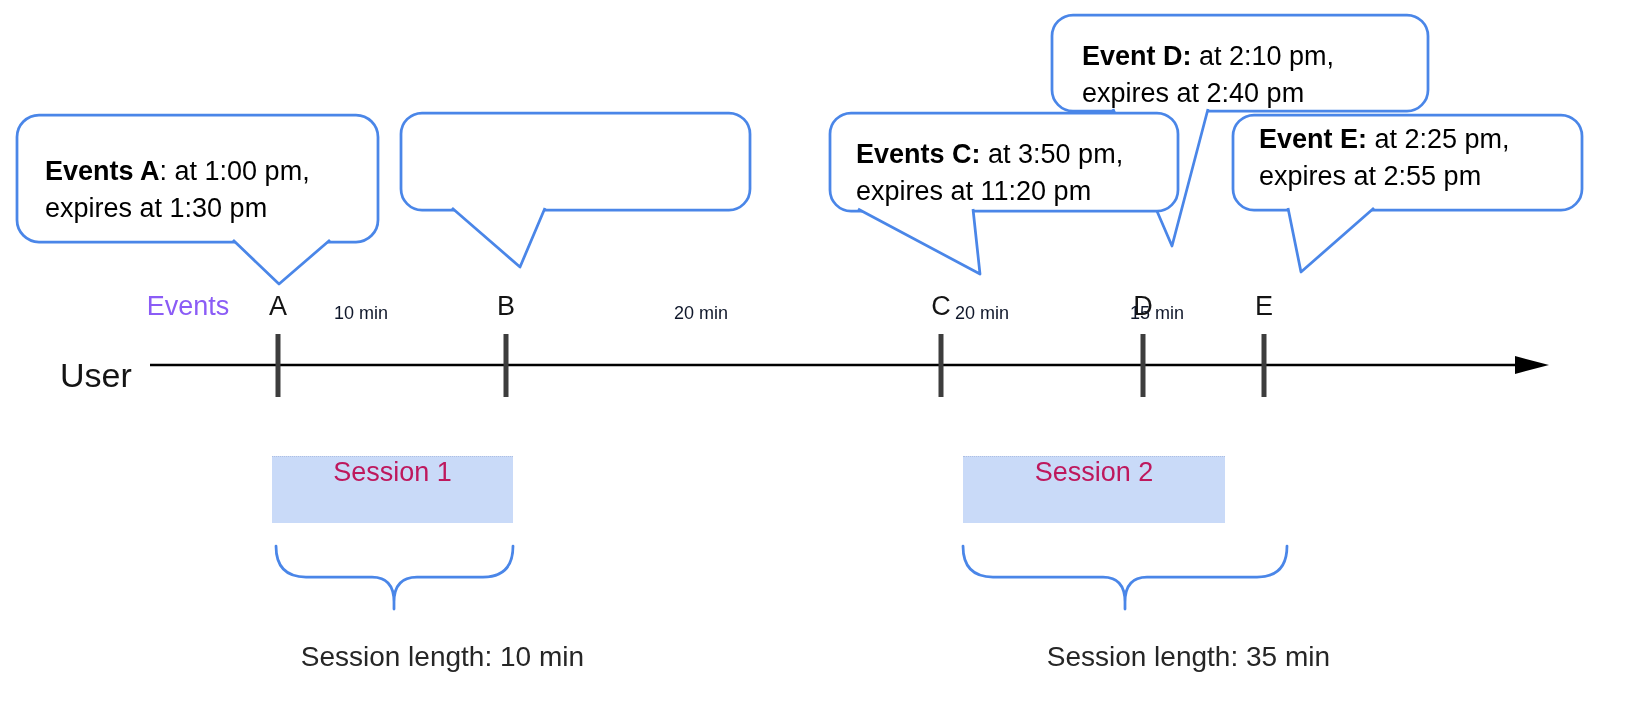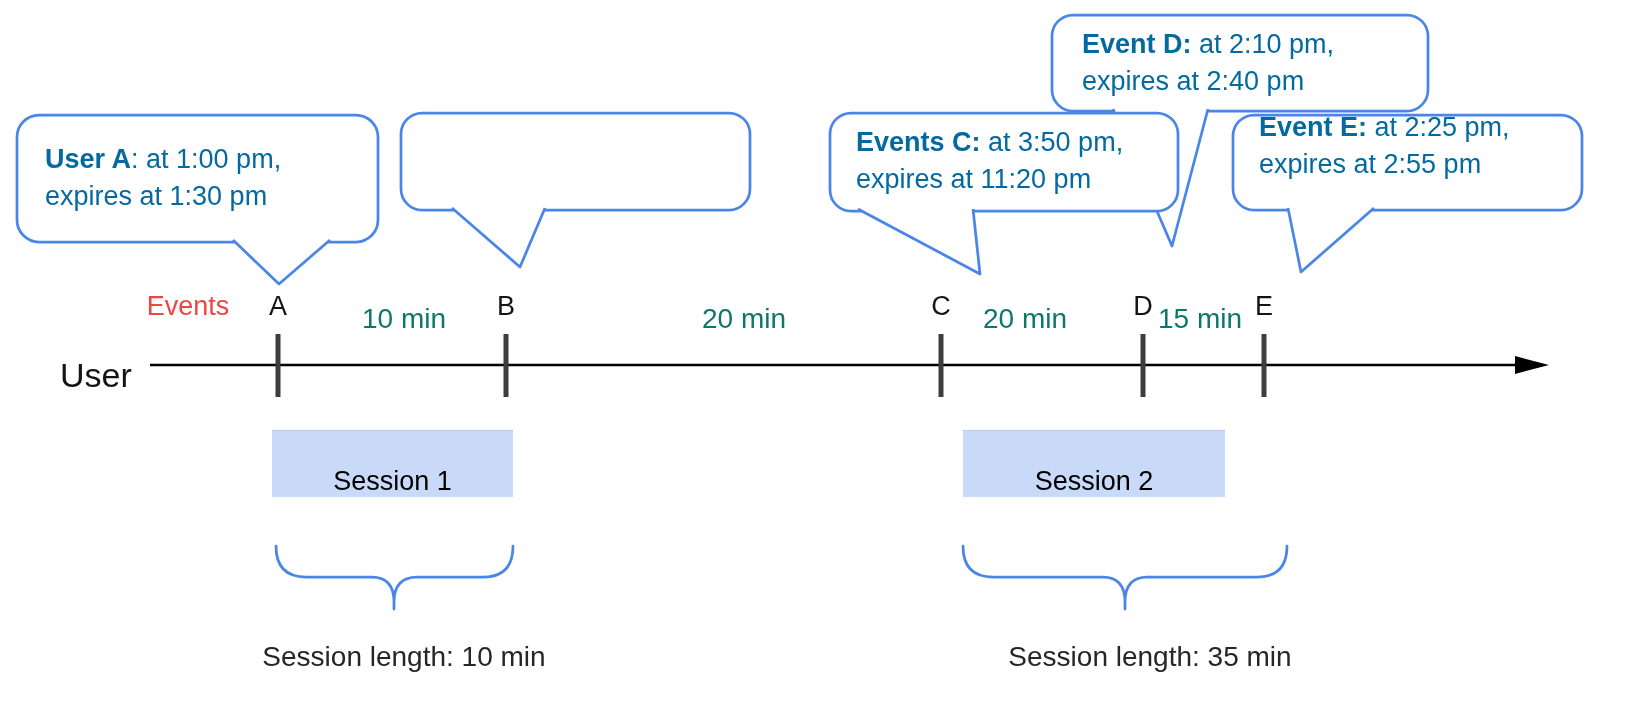--- a/index.html
+++ b/index.html
@@ -9,42 +9,42 @@
     height: 702px;
     background: #ffffff;
     font-family: "Liberation Sans", "DejaVu Sans", sans-serif;
     color: #111111;
     overflow: hidden;
   }
   #shapes { position: absolute; left: 0; top: 0; width: 1634px; height: 702px; }
 
   .txt { position: absolute; white-space: nowrap; }
 
-  .bubble-text { position: absolute; font-size: 27px; line-height: 37px; color: #0369a1; }
+  .bubble-text { position: absolute; font-size: 27px; line-height: 37px; color: #000000; margin-top: 12px; }
   .bubble-text .bold { font-weight: bold; }
   .bubble-text span { white-space: pre; }
 
   .evt-letter { font-size: 27px; width: 80px; text-align: center; color: #141414; }
-  .interval-label { font-size: 28px; width: 140px; text-align: center; color: #0f766e; }
-  .events-label { font-size: 27px; width: 130px; text-align: center; color: #ef4444; }
+  .interval-label { font-size: 18px; width: 140px; color: #0f172a; }
+  .events-label { font-size: 27px; width: 130px; text-align: center; color: #8b5cf6; }
   .user-label { font-size: 34px; color: #141414; text-align: right; }
 
   .session-box {
     position: absolute;
-    top: 430px;
+    top: 456px;
     height: 66px;
     background: #c9daf8;
     border-top: 1px dotted #aebfe3;
     display: flex;
-    align-items: flex-end;
+    align-items: flex-start;
     justify-content: center;
     font-size: 27px;
-    color: #000000;
+    color: #be185d;
   }
-  .session-length { font-size: 28px; width: 360px; text-align: center; color: #262626; }
+  .session-length { font-size: 28px; width: 360px; text-align: right; color: #262626; }
 </style>
 </head>
 <body>
 
 <div id="stage">
 
   <svg id="shapes" viewBox="0 0 1634 702" xmlns="http://www.w3.org/2000/svg">
 
     <g>
       <rect x="1052" y="15" width="376" height="96" rx="21" fill="#ffffff" stroke="#4a86e8" stroke-width="2.75"></rect>
@@ -81,21 +81,21 @@
     <line x1="1264" y1="334" x2="1264" y2="397" stroke="#3d3d3d" stroke-width="5"></line>
 
     <path d="M 276,546 Q 276,577 306,577 L 372,577 Q 394,577 394,602 L 394,609
              M 513,546 Q 513,577 483,577 L 417,577 Q 394,577 394,602" fill="none" stroke="#4a86e8" stroke-width="2.75" stroke-linecap="round"></path>
 
     <path d="M 963,546 Q 963,577 993,577 L 1103,577 Q 1125,577 1125,602 L 1125,609
              M 1287,546 Q 1287,577 1257,577 L 1147,577 Q 1125,577 1125,602" fill="none" stroke="#4a86e8" stroke-width="2.75" stroke-linecap="round"></path>
   </svg>
 
   <div class="bubble-text" style="left:45px; top:141px; width:322px">
-    <div><span class="bold">User A</span><span>: at 1:00 pm,</span></div>
+    <div><span class="bold">Events A</span><span>: at 1:00 pm,</span></div>
     <div>expires at 1:30 pm</div>
   </div>
   <div class="bubble-text" style="left:856px; top:124px; width:316px">
     <div><span class="bold">Events C:</span><span> at 3:50 pm,</span></div>
     <div>expires at 11:20 pm</div>
   </div>
   <div class="bubble-text" style="left:1082px; top:26px; width:340px">
     <div><span class="bold">Event D:</span><span> at 2:10 pm,</span></div>
     <div>expires at 2:40 pm</div>
   </div>

